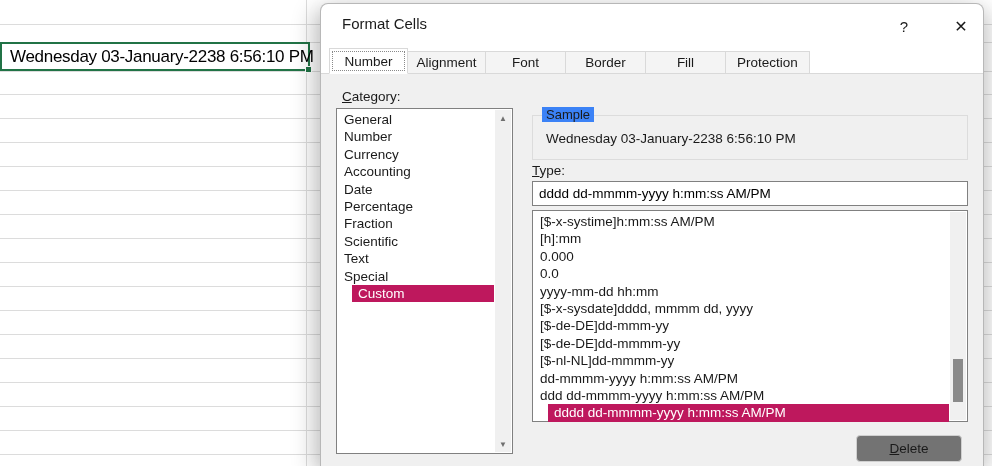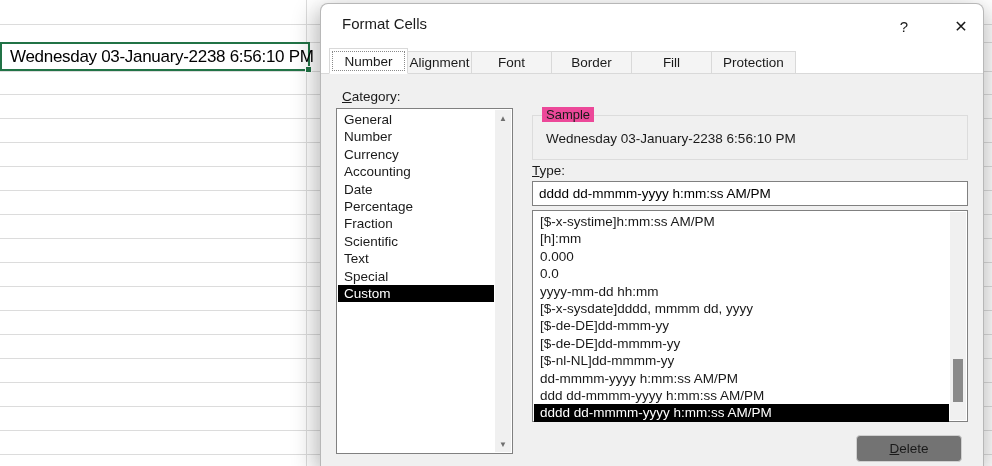--- a/index.html
+++ b/index.html
@@ -40,31 +40,31 @@
   .tab.selected { height:26px; background:#fff; border-bottom:1px solid #fff;
                   outline:1px dotted #8a8a8a; outline-offset:-4px; z-index:4; }
 
   .lbl { position:absolute; font-size:13.5px;text-align:center; }
   .accel { text-decoration:underline; }
 
   .listbox { position:absolute; background:#fff; border:1px solid #808080; }
   .cat-list { left:15px; top:104px; width:177px; height:346px;text-decoration:underline; }
   .litem { height:17.4px; line-height:17.4px; font-size:13.5px; padding-left:6px;
            white-space:nowrap; overflow:hidden; }
-  .litem.selected { background:#000000; color:#fff; }
+  .litem.selected { background:#be185d; color:#fff;margin-left:14px; }
   .cat-items { position:absolute; top:2px; left:1px; right:18px; }
   .scrollbar { position:absolute; top:1px; right:1px; bottom:1px; width:16px; background:#f0f0f0; }
   .sb-arrow { position:absolute; left:0; width:16px; height:16px; display:flex;
               align-items:center; justify-content:center; font-size:8px; color:#6f6f6f; }
   .sb-arrow.up { top:0; } .sb-arrow.down { bottom:0; }
   .sb-thumb { position:absolute; left:3px; width:10px; background:#8a8a8a; }
 
   .groupbox { position:absolute; left:211px; top:111px; width:436px; height:45px;
               border:1px solid #dcdcdc; }
-  .groupbox .legend { position:absolute; top:-9px; left:9px; background:#ec4899;
+  .groupbox .legend { position:absolute; top:-9px; left:9px; background:#3b82f6;
                       padding:0 4px; font-size:13px; }
   .groupbox .sample-val { position:absolute; left:13px; top:15px; font-size:13.5px; white-space:nowrap; }
 
   .type-input { position:absolute; left:211px; top:177px; width:436px; height:25px;
                 border:1px solid #808080; background:#fff; font-size:13.5px;
                 font-family:"Liberation Sans", sans-serif; padding:0 0 0 6px; outline:none; }
   .type-list { left:211px; top:206px; width:436px; height:212px; }
   .type-items { position:absolute; top:2px; left:1px; right:18px; }
   .type-list .sb-thumb { top:147px; height:43px; }
 
@@ -95,21 +95,21 @@
     <span>?</span>
   </div>
   <div class="tbtn close">
     <span>✕</span>
   </div>
 
   <div class="tabpage"></div>
 
   <div class="tabs">
     <div class="tab selected" style="width:79px">Number</div>
-    <div class="tab" style="width:65px">Alignment</div>
+    <div class="tab" style="width:79px">Alignment</div>
     <div class="tab" style="width:81px">Font</div>
     <div class="tab" style="width:81px">Border</div>
     <div class="tab" style="width:81px">Fill</div>
     <div class="tab" style="width:85px">Protection</div>
   </div>
 
   <div class="lbl" style="left:21px; top:85px"><span class="accel">C</span><span>ategory:</span></div>
 
   <div class="listbox cat-list">
     <div class="cat-items">

